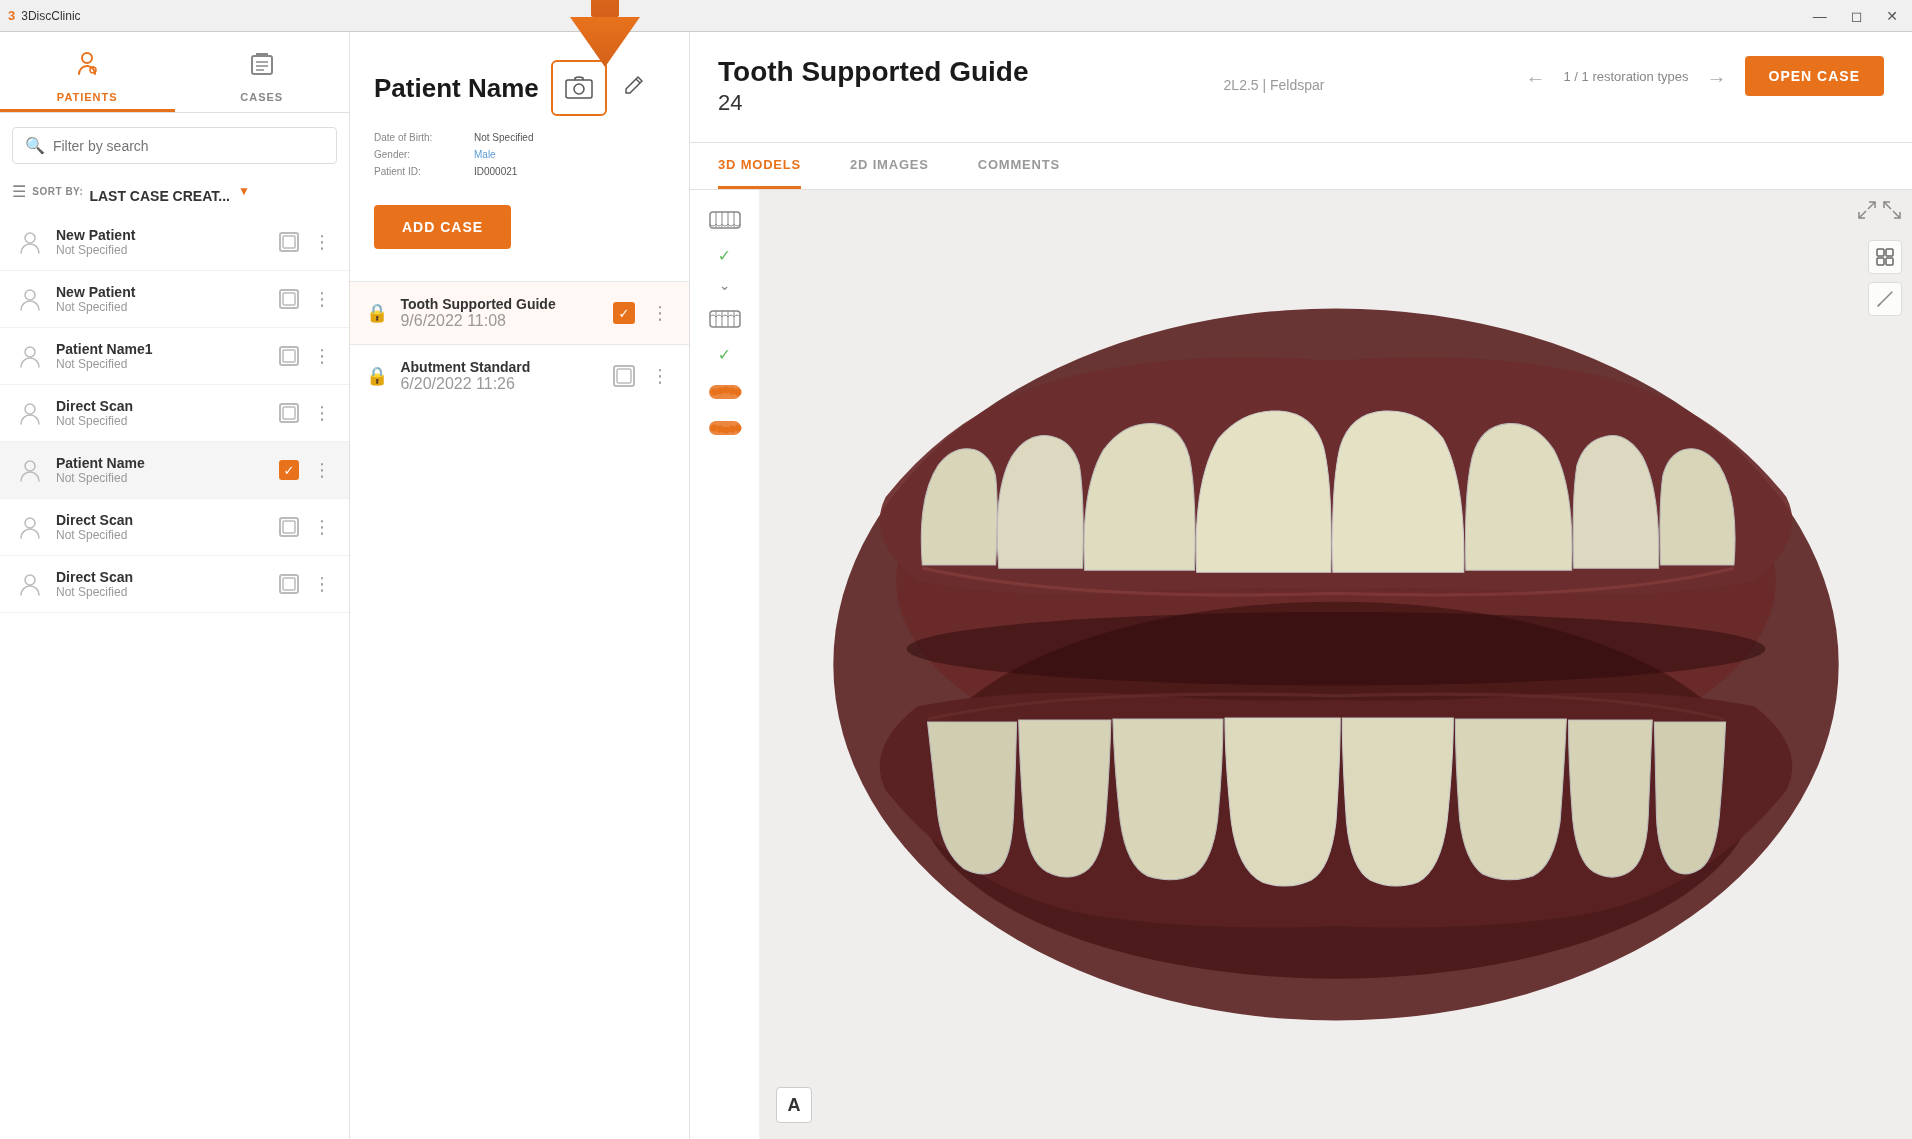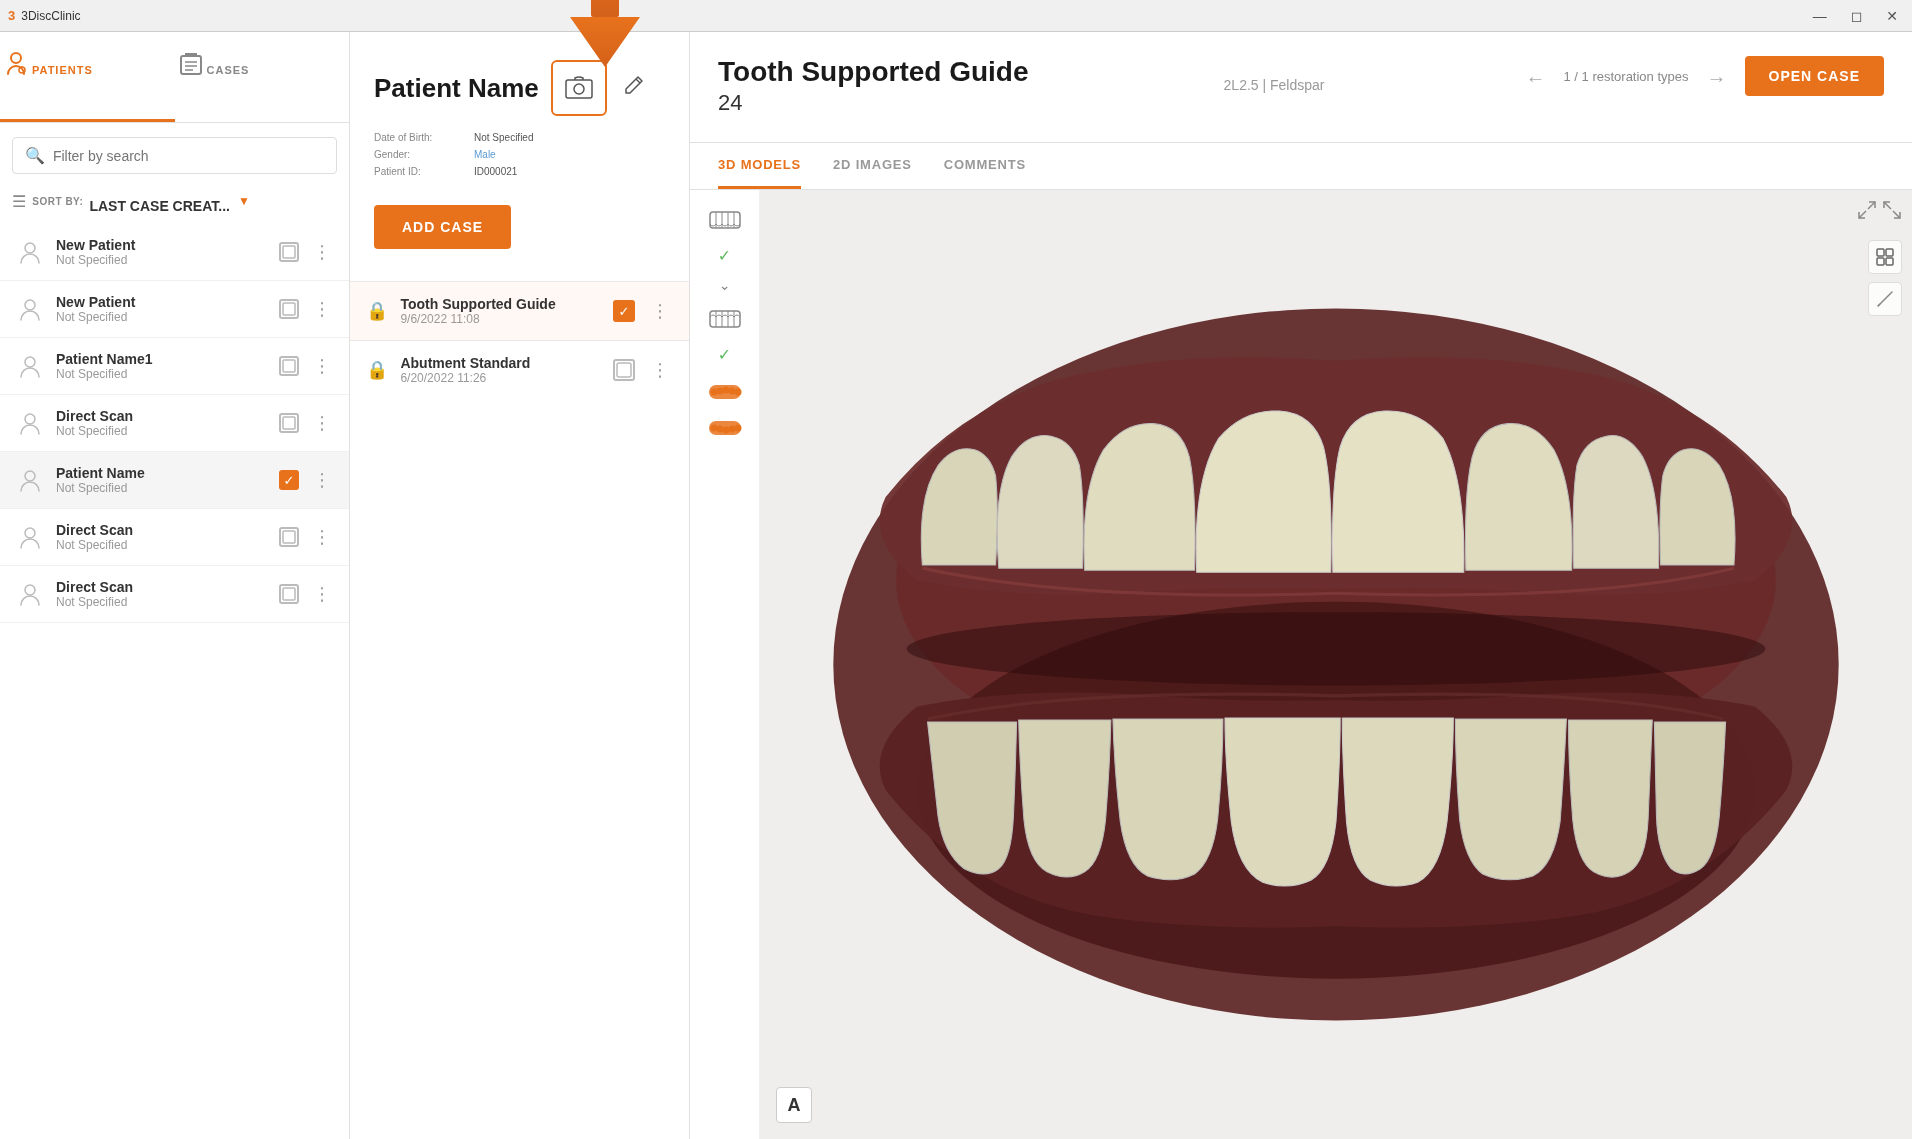--- a/index.html
+++ b/index.html
@@ -37,22 +37,23 @@
     }
 
     .sidebar-nav {
       display: flex;
       border-bottom: 1px solid #e0e0e0;
     }
 
     .nav-item {
       flex: 1;
       display: flex;
-      align-items: center;
-      padding: 16px 0 28px;
+      flex-direction: column;
+      align-items: center;
+      padding: 16px 0 6px;
       cursor: pointer;
       border-bottom: 3px solid transparent;
       transition: all 0.2s;
     }
     .nav-item.active {
       border-bottom: 3px solid #e8721c;
     }
     .nav-item .nav-icon {
       font-size: 28px;
       margin-bottom: 4px;
@@ -219,21 +220,21 @@
       padding: 14px 16px;
       border-top: 1px solid #e8e8e8;
       gap: 12px;
       cursor: pointer;
     }
     .case-item.selected { background: #fff8f4; }
 
     .case-lock { color: #bbb; font-size: 18px; flex-shrink: 0; }
     .case-info { flex: 1; }
     .case-name { font-size: 14px; font-weight: 600; color: #333; }
-    .case-date { font-size: 12px; color: #999; }
+    .case-date { font-size: 16px; color: #999; }
 
     .case-checkbox {
       width: 22px;
       height: 22px;
       border: 2px solid #bbb;
       border-radius: 3px;
       display: flex;
       align-items: center;
       justify-content: center;
       cursor: pointer;
@@ -292,21 +293,21 @@
       display: flex;
       gap: 40px;
       font-size: 13px;
     }
     .meta-item { display: flex; gap: 10px; }
     .meta-label { color: #888; }
     .meta-value { color: #333; font-weight: 500; }
 
     .case-tabs {
       display: flex;
-      gap: 32px;
+      gap: 49px;
       padding: 0 28px;
       border-bottom: 1px solid #e0e0e0;
     }
     .case-tab {
       padding: 14px 0;
       font-size: 13px;
       font-weight: 700;
       letter-spacing: 0.8px;
       text-transform: uppercase;
       cursor: pointer;

